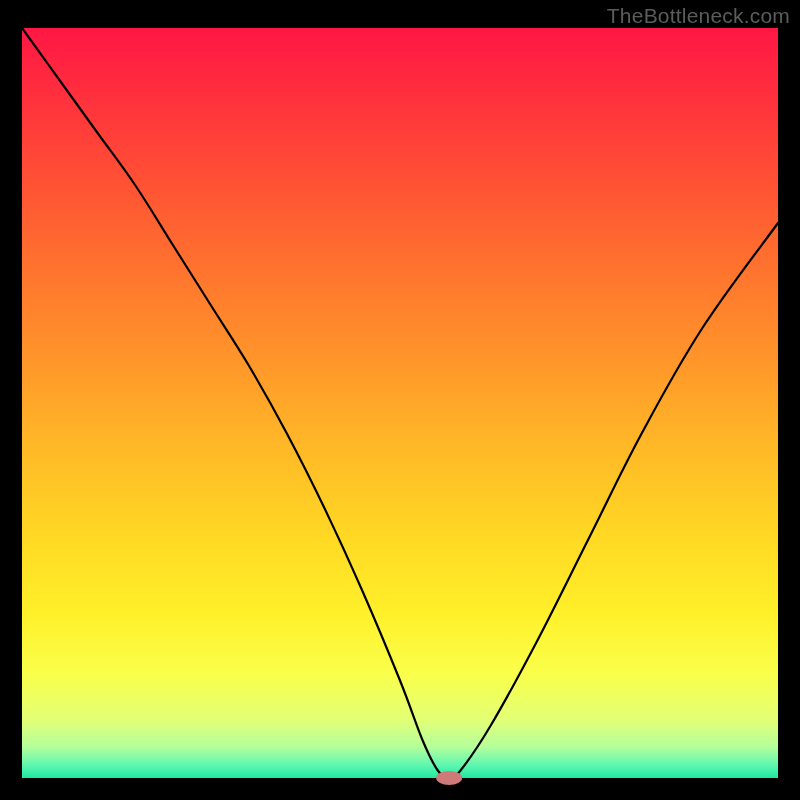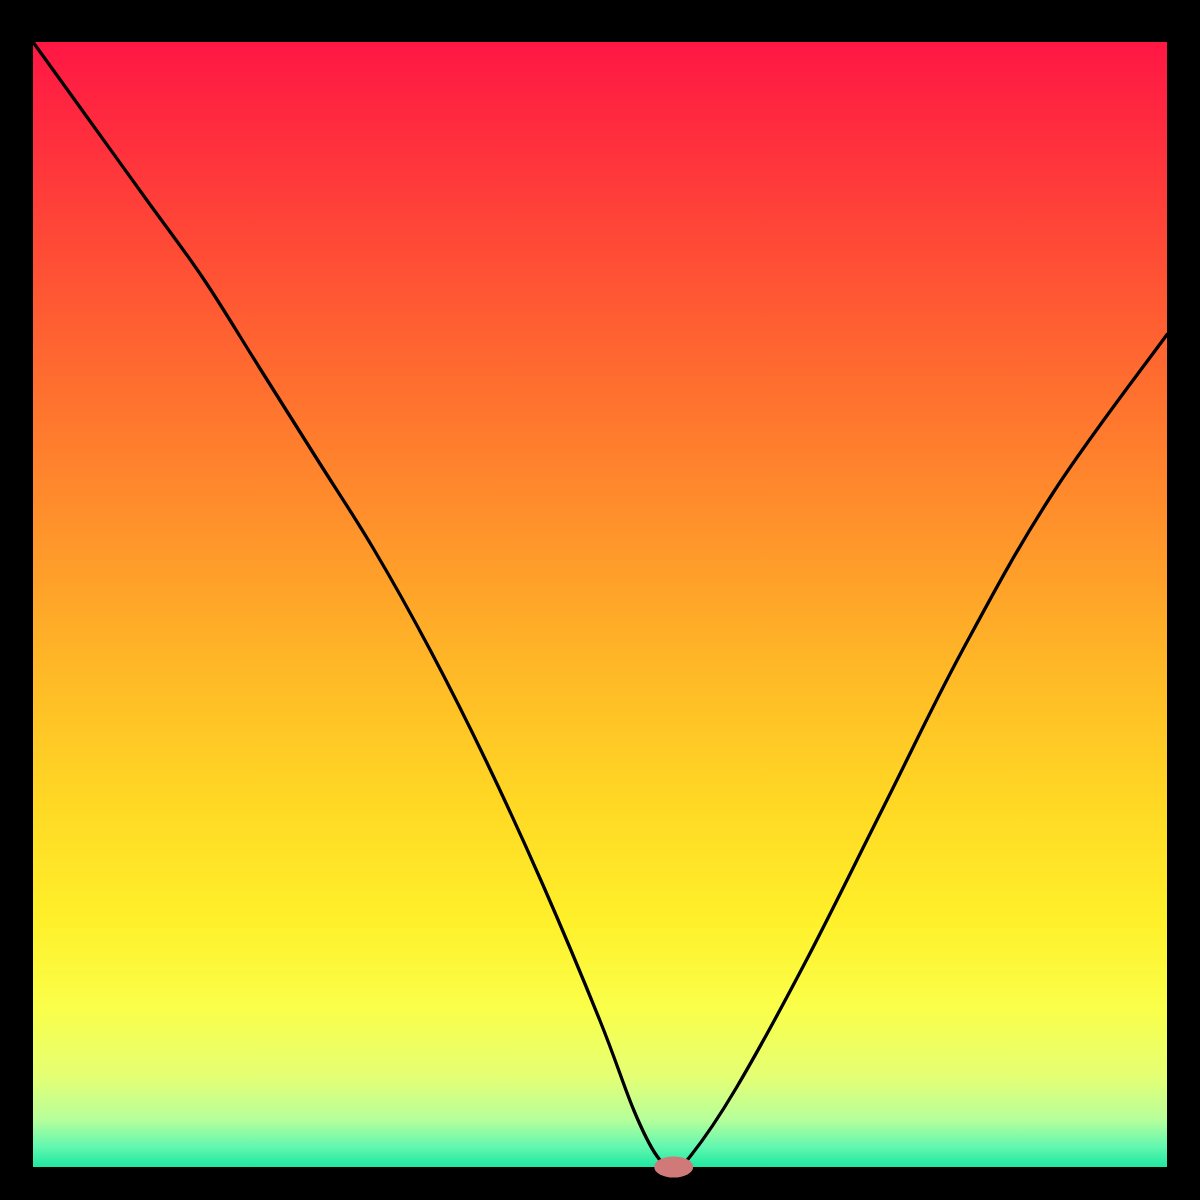--- a/index.html
+++ b/index.html
@@ -28,20 +28,21 @@
     z-index: 10;
   }
   svg {
     display: block;
   }
 </style>
 </head>
 <body>
 
 <div class="frame">
+  <div class="watermark">TheBottleneck.com</div>
 
   <svg id="chart-svg" width="800" height="800" viewBox="0 0 800 800">
     <defs>
       <linearGradient id="bg-grad" x1="0" y1="0" x2="0" y2="1">
           <stop offset="0%" stop-color="#ff1744"></stop>
           <stop offset="7.000000000000001%" stop-color="#ff2a3f"></stop>
           <stop offset="18%" stop-color="#ff4a36"></stop>
           <stop offset="30%" stop-color="#ff6d2f"></stop>
           <stop offset="43%" stop-color="#ff922b"></stop>
           <stop offset="55.00000000000001%" stop-color="#ffb627"></stop>

